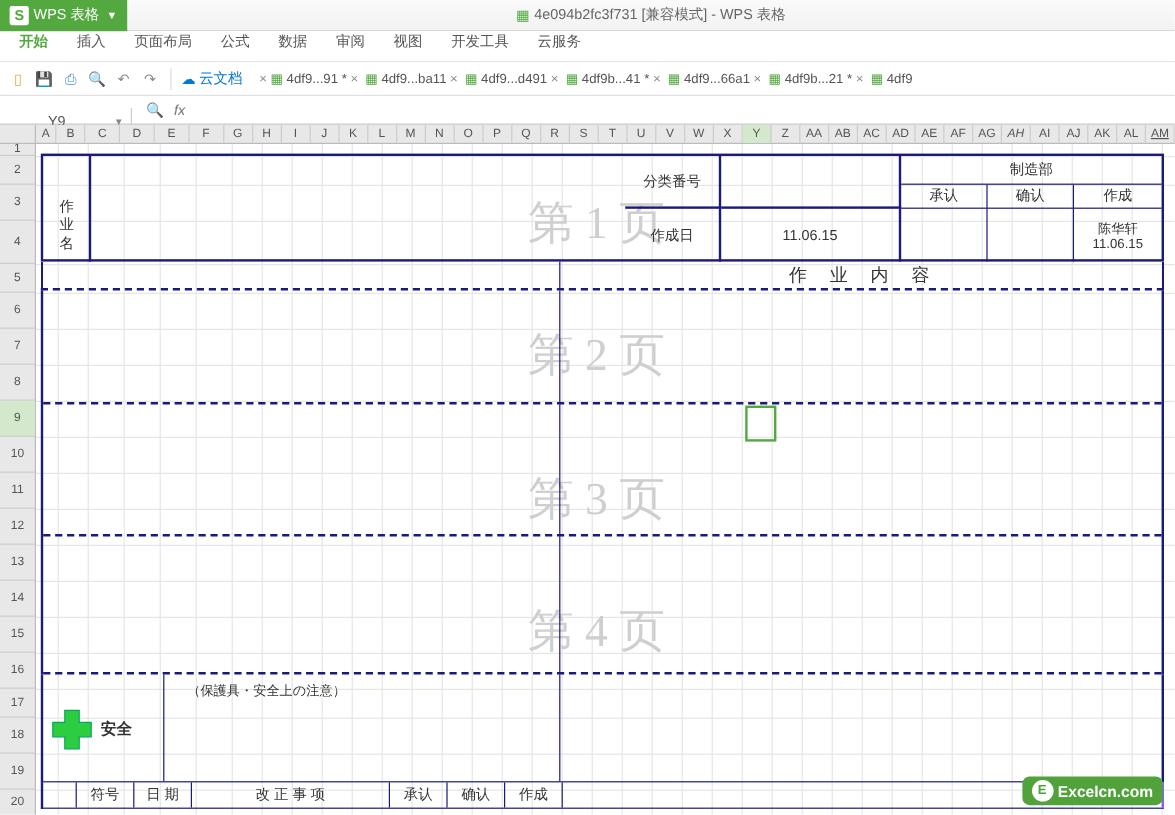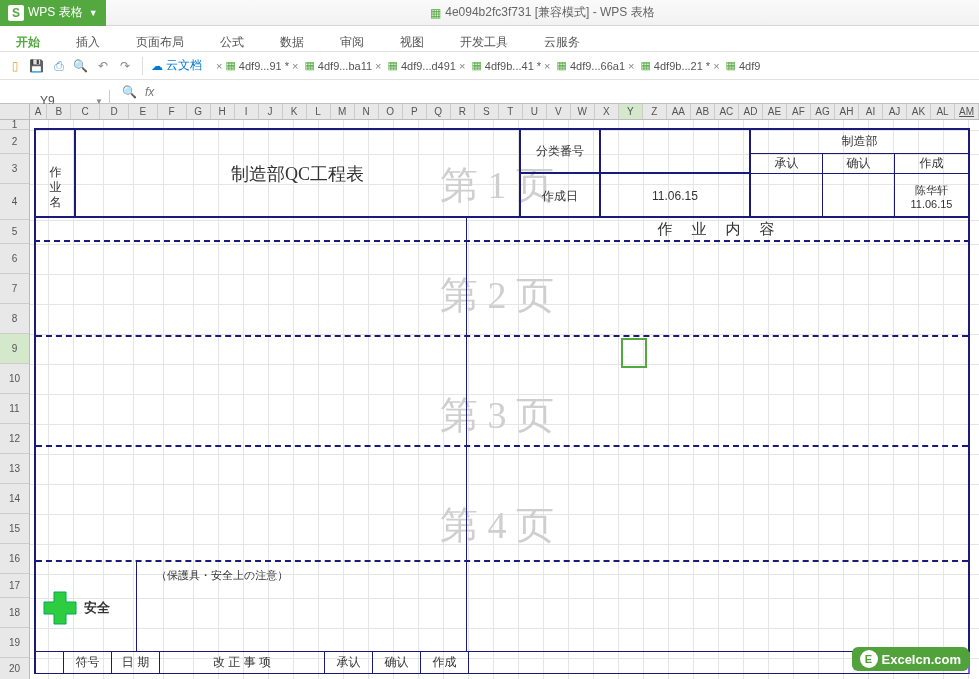--- a/index.html
+++ b/index.html
@@ -5,21 +5,21 @@
 * { box-sizing: border-box; margin: 0; padding: 0; font-family: "Microsoft YaHei", sans-serif; }
 body { background: #fff; font-size: 12px; color: #333; overflow: hidden; width: 979px; height: 679px; position: relative; }
 
 .titlebar { height: 26px; background: linear-gradient(#fafafa,#f2f2f2); display: flex; align-items: center; border-bottom: 1px solid #d8d8d8; }
 .app-badge { background: #53a93f; color: #fff; padding: 4px 8px; display: flex; align-items: center; gap: 4px; height: 26px; }
 .app-badge .s { background: #fff; color: #53a93f; width: 16px; height: 16px; display: inline-flex; align-items: center; justify-content: center; font-weight: bold; border-radius: 2px; }
 .dd { font-size: 9px; margin-left: 2px; }
 .title-center { flex: 1; text-align: center; color: #666; display: flex; align-items: center; justify-content: center; gap: 4px; }
 .file-ico { color: #53a93f; }
 
-.menubar { height: 26px; background: #fff; border-bottom: 1px solid #e0e0e0; display: flex; align-items: flex-end; padding-left: 16px; gap: 36px; }
+.menubar { height: 26px; background: #fff; border-bottom: 1px solid #e0e0e0; display: flex; align-items: flex-start; padding-left: 16px; gap: 24px; }
 .menu-item { color: #555; cursor: pointer; }
 .menu-item.active { color: #53a93f; font-weight: bold; }
 
 .toolbar { height: 28px; background: #fff; border-bottom: 1px solid #e0e0e0; display: flex; align-items: center; padding: 0 6px; gap: 4px; }
 .tb-ico { width: 18px; height: 18px; display: inline-flex; align-items: center; justify-content: center; cursor: pointer; }
 .sep { width: 1px; height: 18px; background: #ddd; margin: 0 4px; }
 .cloud { color: #0078d4; display: flex; align-items: center; gap: 3px; }
 .tabs { display: flex; align-items: center; gap: 6px; margin-left: 10px; }
 .tab { display: flex; align-items: center; gap: 3px; color: #555; font-size: 11px; }
 .tab .x { color: #888; cursor: pointer; }
@@ -177,21 +177,21 @@
       <div class="col-h" style="width: 25px;">X</div>
       <div class="col-h sel" style="width: 25px;">Y</div>
       <div class="col-h" style="width: 25px;">Z</div>
       <div class="col-h" style="width: 25px;">AA</div>
       <div class="col-h" style="width: 25px;">AB</div>
       <div class="col-h" style="width: 25px;">AC</div>
       <div class="col-h" style="width: 25px;">AD</div>
       <div class="col-h" style="width: 25px;">AE</div>
       <div class="col-h" style="width: 25px;">AF</div>
       <div class="col-h" style="width: 25px;">AG</div>
-      <div class="col-h" style="width: 25px;">AH</div>
+      <div class="col-h" style="width: 25px; font-style: italic;">AH</div>
       <div class="col-h" style="width: 25px;">AI</div>
       <div class="col-h" style="width: 25px;">AJ</div>
       <div class="col-h" style="width: 25px;">AK</div>
       <div class="col-h" style="width: 25px;">AL</div>
       <div class="col-h" style="width: 25px; text-decoration: underline;">AM</div>
     </div>
   <div class="row-headers" id="rowh">
       <div class="row-h" style="height: 10px;">1</div>
       <div class="row-h" style="height: 24px;">2</div>
       <div class="row-h" style="height: 30px;">3</div>
@@ -279,21 +279,20 @@
     <div class="watermark" style="left:410px; top:380px">第 4 页</div>
 
     <div class="content">
 
       <div style="position:relative; height:90px" class="thick">
         <div style="position:absolute; left:0; top:0; width:40px; height:88px" class="cell-txt solid-r">
             <span style="writing-mode:vertical-rl; letter-spacing:6px">作
 业
 名</span>
           </div>
-        <div style="position:absolute; left:40px; top:0; width:445px; height:88px; font-size:18px; font-family:SimSun" class="cell-txt solid-r">制造部QC工程表</div>
         <div style="position:absolute; left:485px; top:44px; width:80px; height:44px" class="cell-txt solid-r">作成日</div>
         <div style="position:absolute; left:485px; top:0; width:80px; height:44px; border-bottom:2px solid #1a1a7a" class="cell-txt solid-r">分类番号</div>
         <div style="position:absolute; left:565px; top:0; width:150px; height:44px; border-bottom:2px solid #1a1a7a" class="cell-txt solid-r"></div>
         <div style="position:absolute; left:565px; top:44px; width:150px; height:44px" class="cell-txt solid-r">11.06.15</div>
         <div style="position:absolute; left:715px; top:0; width:217px; height:24px; border-bottom:1px solid #1a1a7a" class="cell-txt">制造部</div>
         <div style="position:absolute; left:715px; top:24px; width:72px; height:20px; border-bottom:1px solid #1a1a7a; border-right:1px solid #1a1a7a" class="cell-txt">承认</div>
         <div style="position:absolute; left:787px; top:24px; width:72px; height:20px; border-bottom:1px solid #1a1a7a; border-right:1px solid #1a1a7a" class="cell-txt">确认</div>
         <div style="position:absolute; left:859px; top:24px; width:73px; height:20px; border-bottom:1px solid #1a1a7a" class="cell-txt">作成</div>
         <div style="position:absolute; left:715px; top:44px; width:72px; height:44px; border-right:1px solid #1a1a7a" class="cell-txt"></div>
         <div style="position:absolute; left:787px; top:44px; width:72px; height:44px; border-right:1px solid #1a1a7a" class="cell-txt"></div>

